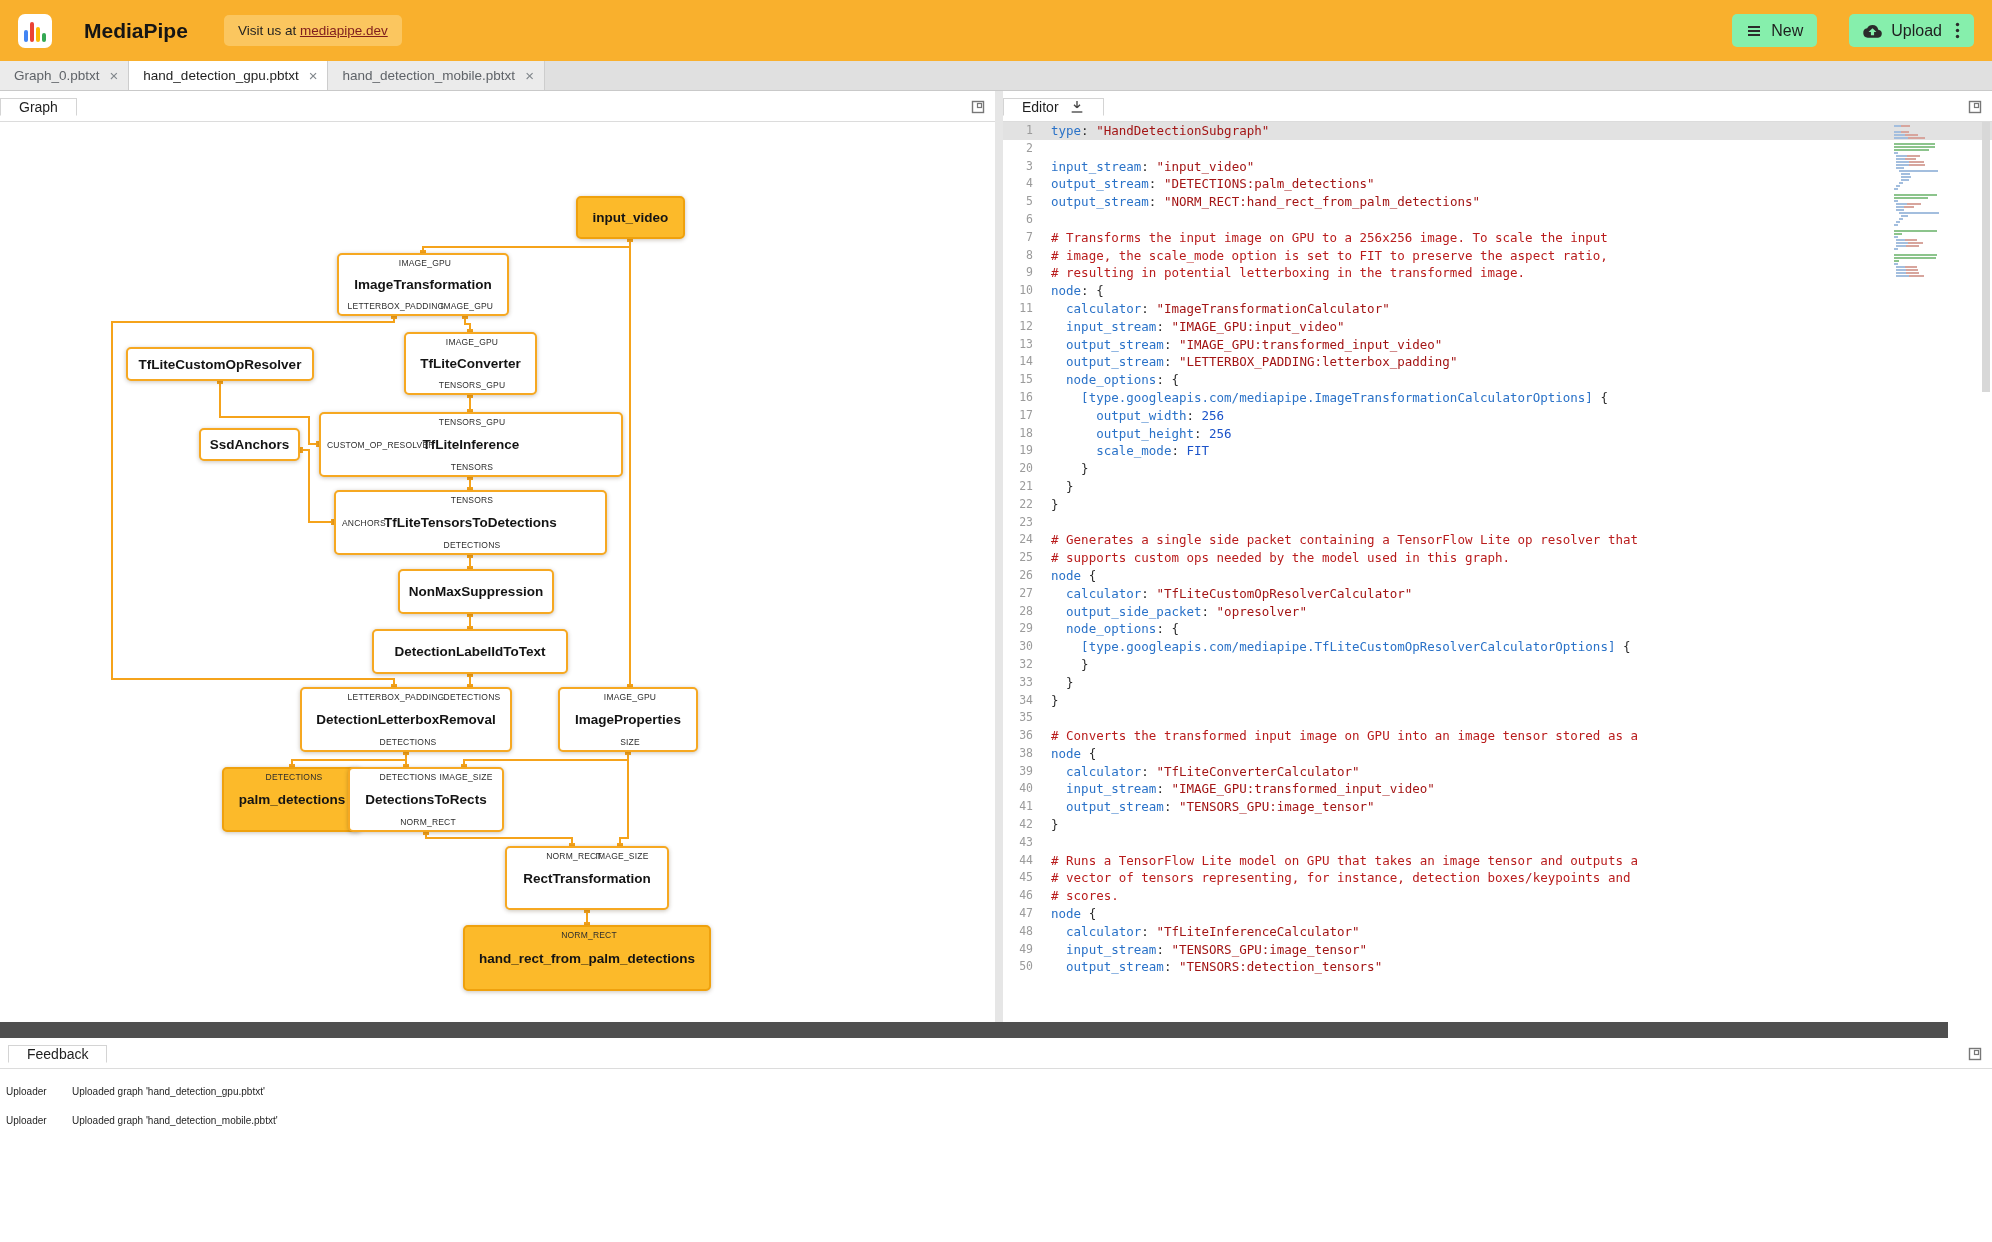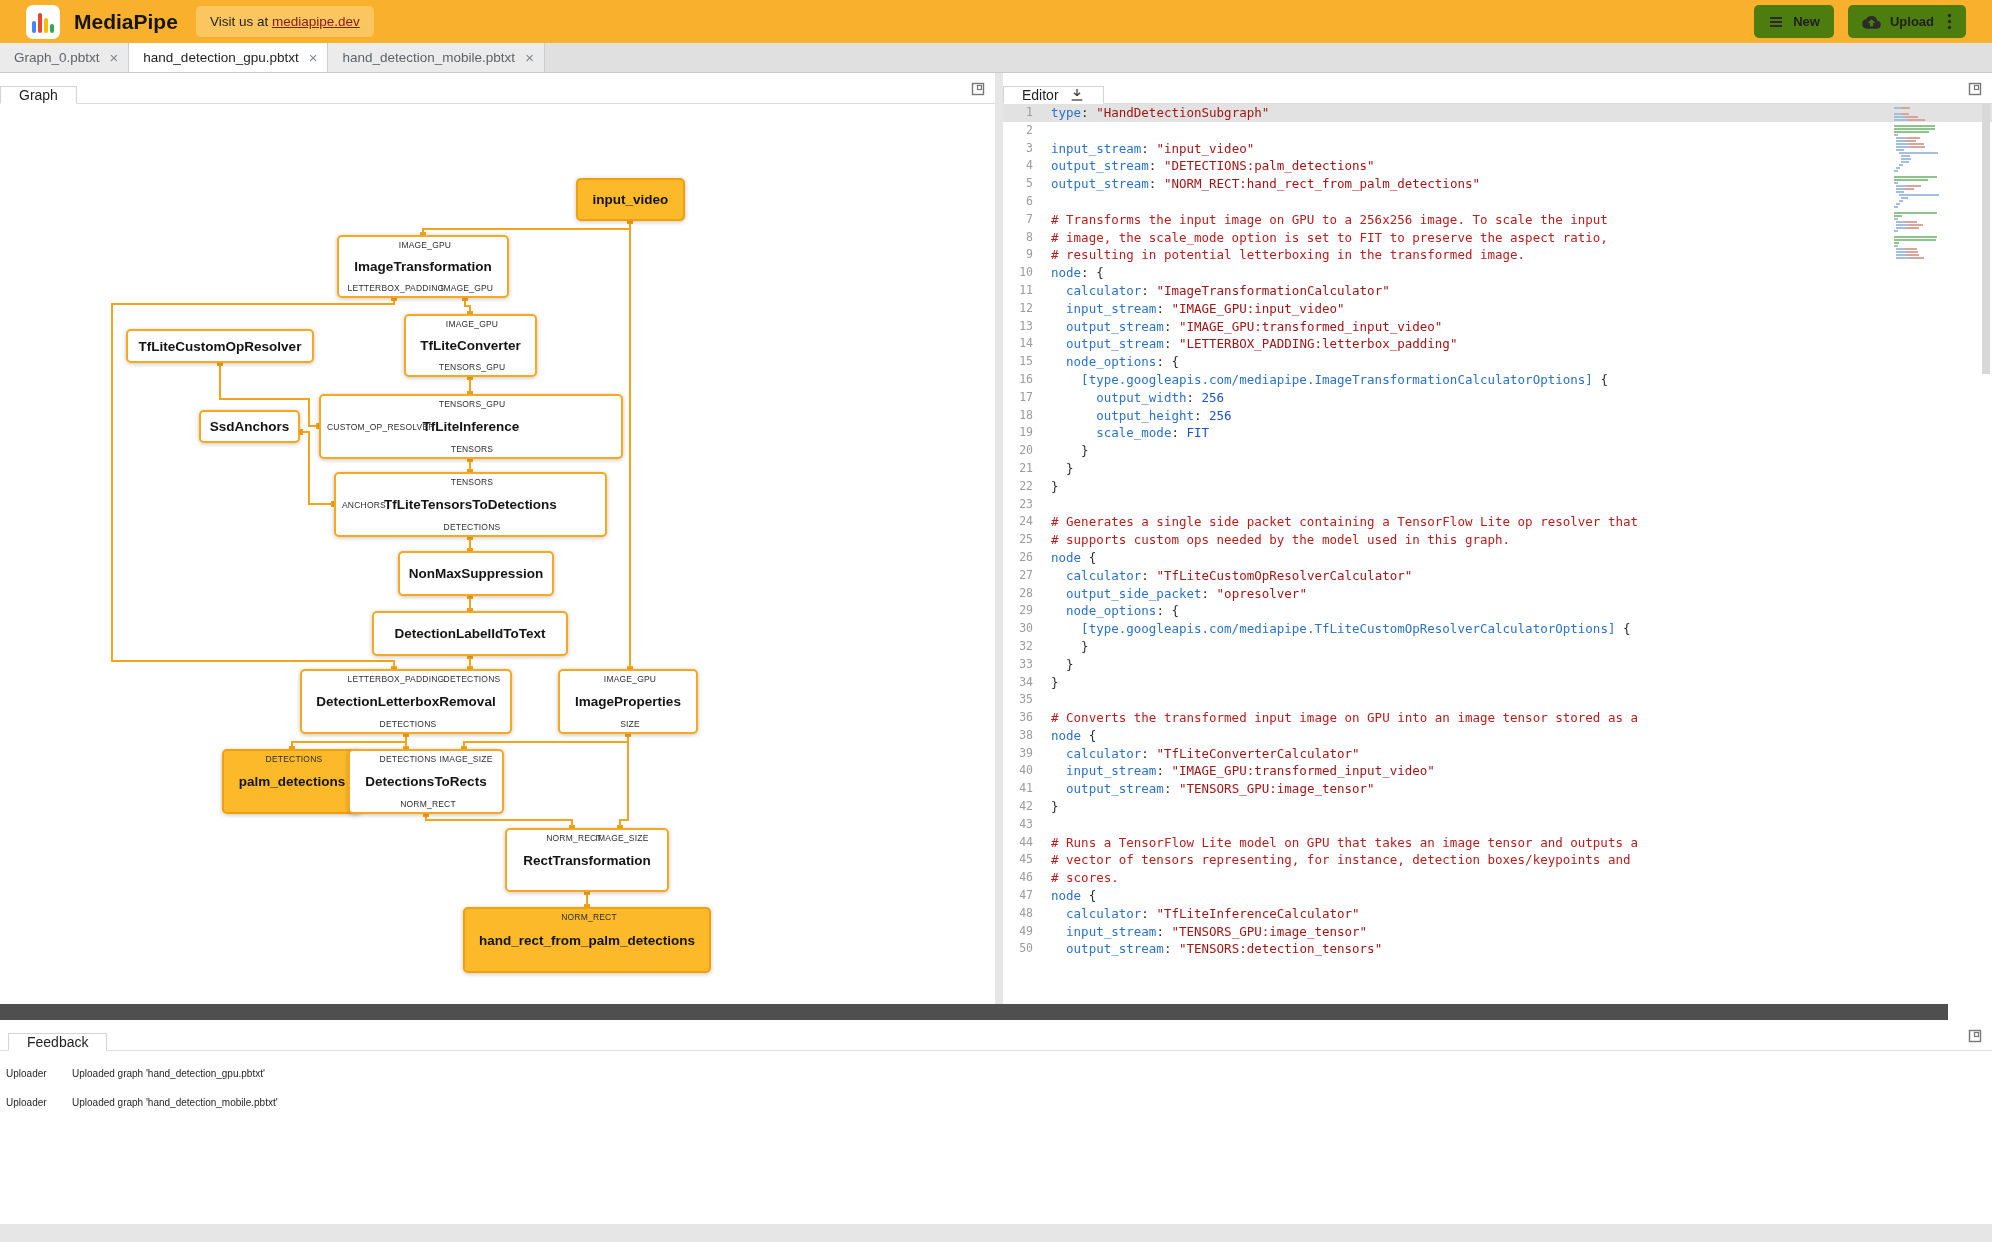--- a/index.html
+++ b/index.html
@@ -1,45 +1,45 @@
 <!DOCTYPE html>
 <html><head>
 <meta charset="utf-8">
 <style>
   *{box-sizing:border-box;margin:0;padding:0}
   html,body{width:1992px;height:1242px}
   body{overflow:hidden;font-family:"Liberation Sans",sans-serif;background:#e6e6e6;position:relative}
 
   
-  .header{height:43px;background:#F9B02D;display:flex;align-items:center;padding:0 26px;gap:14px}
+  .header{height:61px;background:#F9B02D;display:flex;align-items:center;padding:0 18px;gap:32px}
   .logo{width:34px;height:34px;background:#fff;border-radius:7px;display:flex;align-items:flex-end;justify-content:center;gap:2px;padding:6px 5px;flex:none}
   .logo i{display:block;width:4px;border-radius:2px}
   .logo .b1{height:12px;background:#4285F4}
   .logo .b2{height:20px;background:#EA4335}
   .logo .b3{height:15px;background:#FBBC05}
   .logo .b4{height:9px;background:#34A853}
   .app-title{font-size:21px;font-weight:700;color:#151515;margin-right:4px}
   .chip{background:#FBC65F;border-radius:5px;padding:8px 14px;font-size:13.5px;color:#1f1f1f;cursor:pointer;white-space:nowrap}
   .chip a{color:#7f1d1d;text-decoration:underline;cursor:pointer}
   .hspacer{flex:1}
-  .hbtn{background:#4d7c0f;border:none;border-radius:5px;height:33px;display:flex;align-items:center;gap:9px;padding:0 14px;font-size:13px;font-weight:700;color:#1f1f1f;font-family:inherit;cursor:pointer;white-space:nowrap}
+  .hbtn{background:#86efac;border:none;border-radius:5px;height:33px;display:flex;align-items:center;gap:9px;padding:0 14px;font-size:16px;font-weight:400;color:#1f1f1f;font-family:inherit;cursor:pointer;white-space:nowrap}
   .hbtn .kebab{display:flex;align-items:center;padding-left:4px}
 
   
   .filetabs{height:30px;background:#e0e0e0;display:flex;border-bottom:1px solid #c9c9c9}
   .filetab{display:flex;align-items:center;gap:10px;padding:0 10px 0 14px;font-size:13.5px;color:#5f6368;background:#ebebeb;border-right:1px solid #cdcdcd;cursor:pointer;white-space:nowrap}
   .filetab.active{background:#fff;color:#1f1f1f}
   .tabclose{font-size:15px;color:#80868b;line-height:1;cursor:pointer}
 
   
   .main{display:flex;height:931px;gap:8px;background:#e6e6e6}
   .panel{background:#fff;display:flex;flex-direction:column;min-width:0}
   .graph-panel{width:995px;flex:none}
   .editor-panel{flex:1}
-  .panel-header{height:31px;background:#fff;display:flex;align-items:flex-end;position:relative}
+  .panel-header{height:31px;background:#fff;display:flex;align-items:center;position:relative}
   .panel-header::after{content:"";position:absolute;left:0;right:0;bottom:0;height:1px;background:#dcdcdc}
   .panel-tab{display:inline-flex;align-items:center;gap:10px;padding:0 18px;border:1px solid #d4d4d4;border-bottom:1px solid #fff;background:#fff;font-size:14px;color:#1f1f1f;position:relative;z-index:1;cursor:pointer;white-space:nowrap}
   .expand-btn{position:absolute;right:8px;top:7px;width:18px;height:18px;display:flex;align-items:center;justify-content:center;background:transparent;border:none;cursor:pointer;z-index:2;padding:0}
 
   
   .graph-canvas{position:relative;flex:1;overflow:hidden;background:#fff}
   #edges-svg{position:absolute;left:0;top:0}
   #edges-svg polyline{fill:none;stroke:#F5A31B;stroke-width:2}
   #edges-svg .edge-dot{fill:#F5A31B}
   .gnode{position:absolute;background:#fff;border:2px solid #F6A821;border-radius:5px;box-shadow:0 1px 4px rgba(60,40,0,.28);display:flex;align-items:center;justify-content:center;cursor:pointer}

